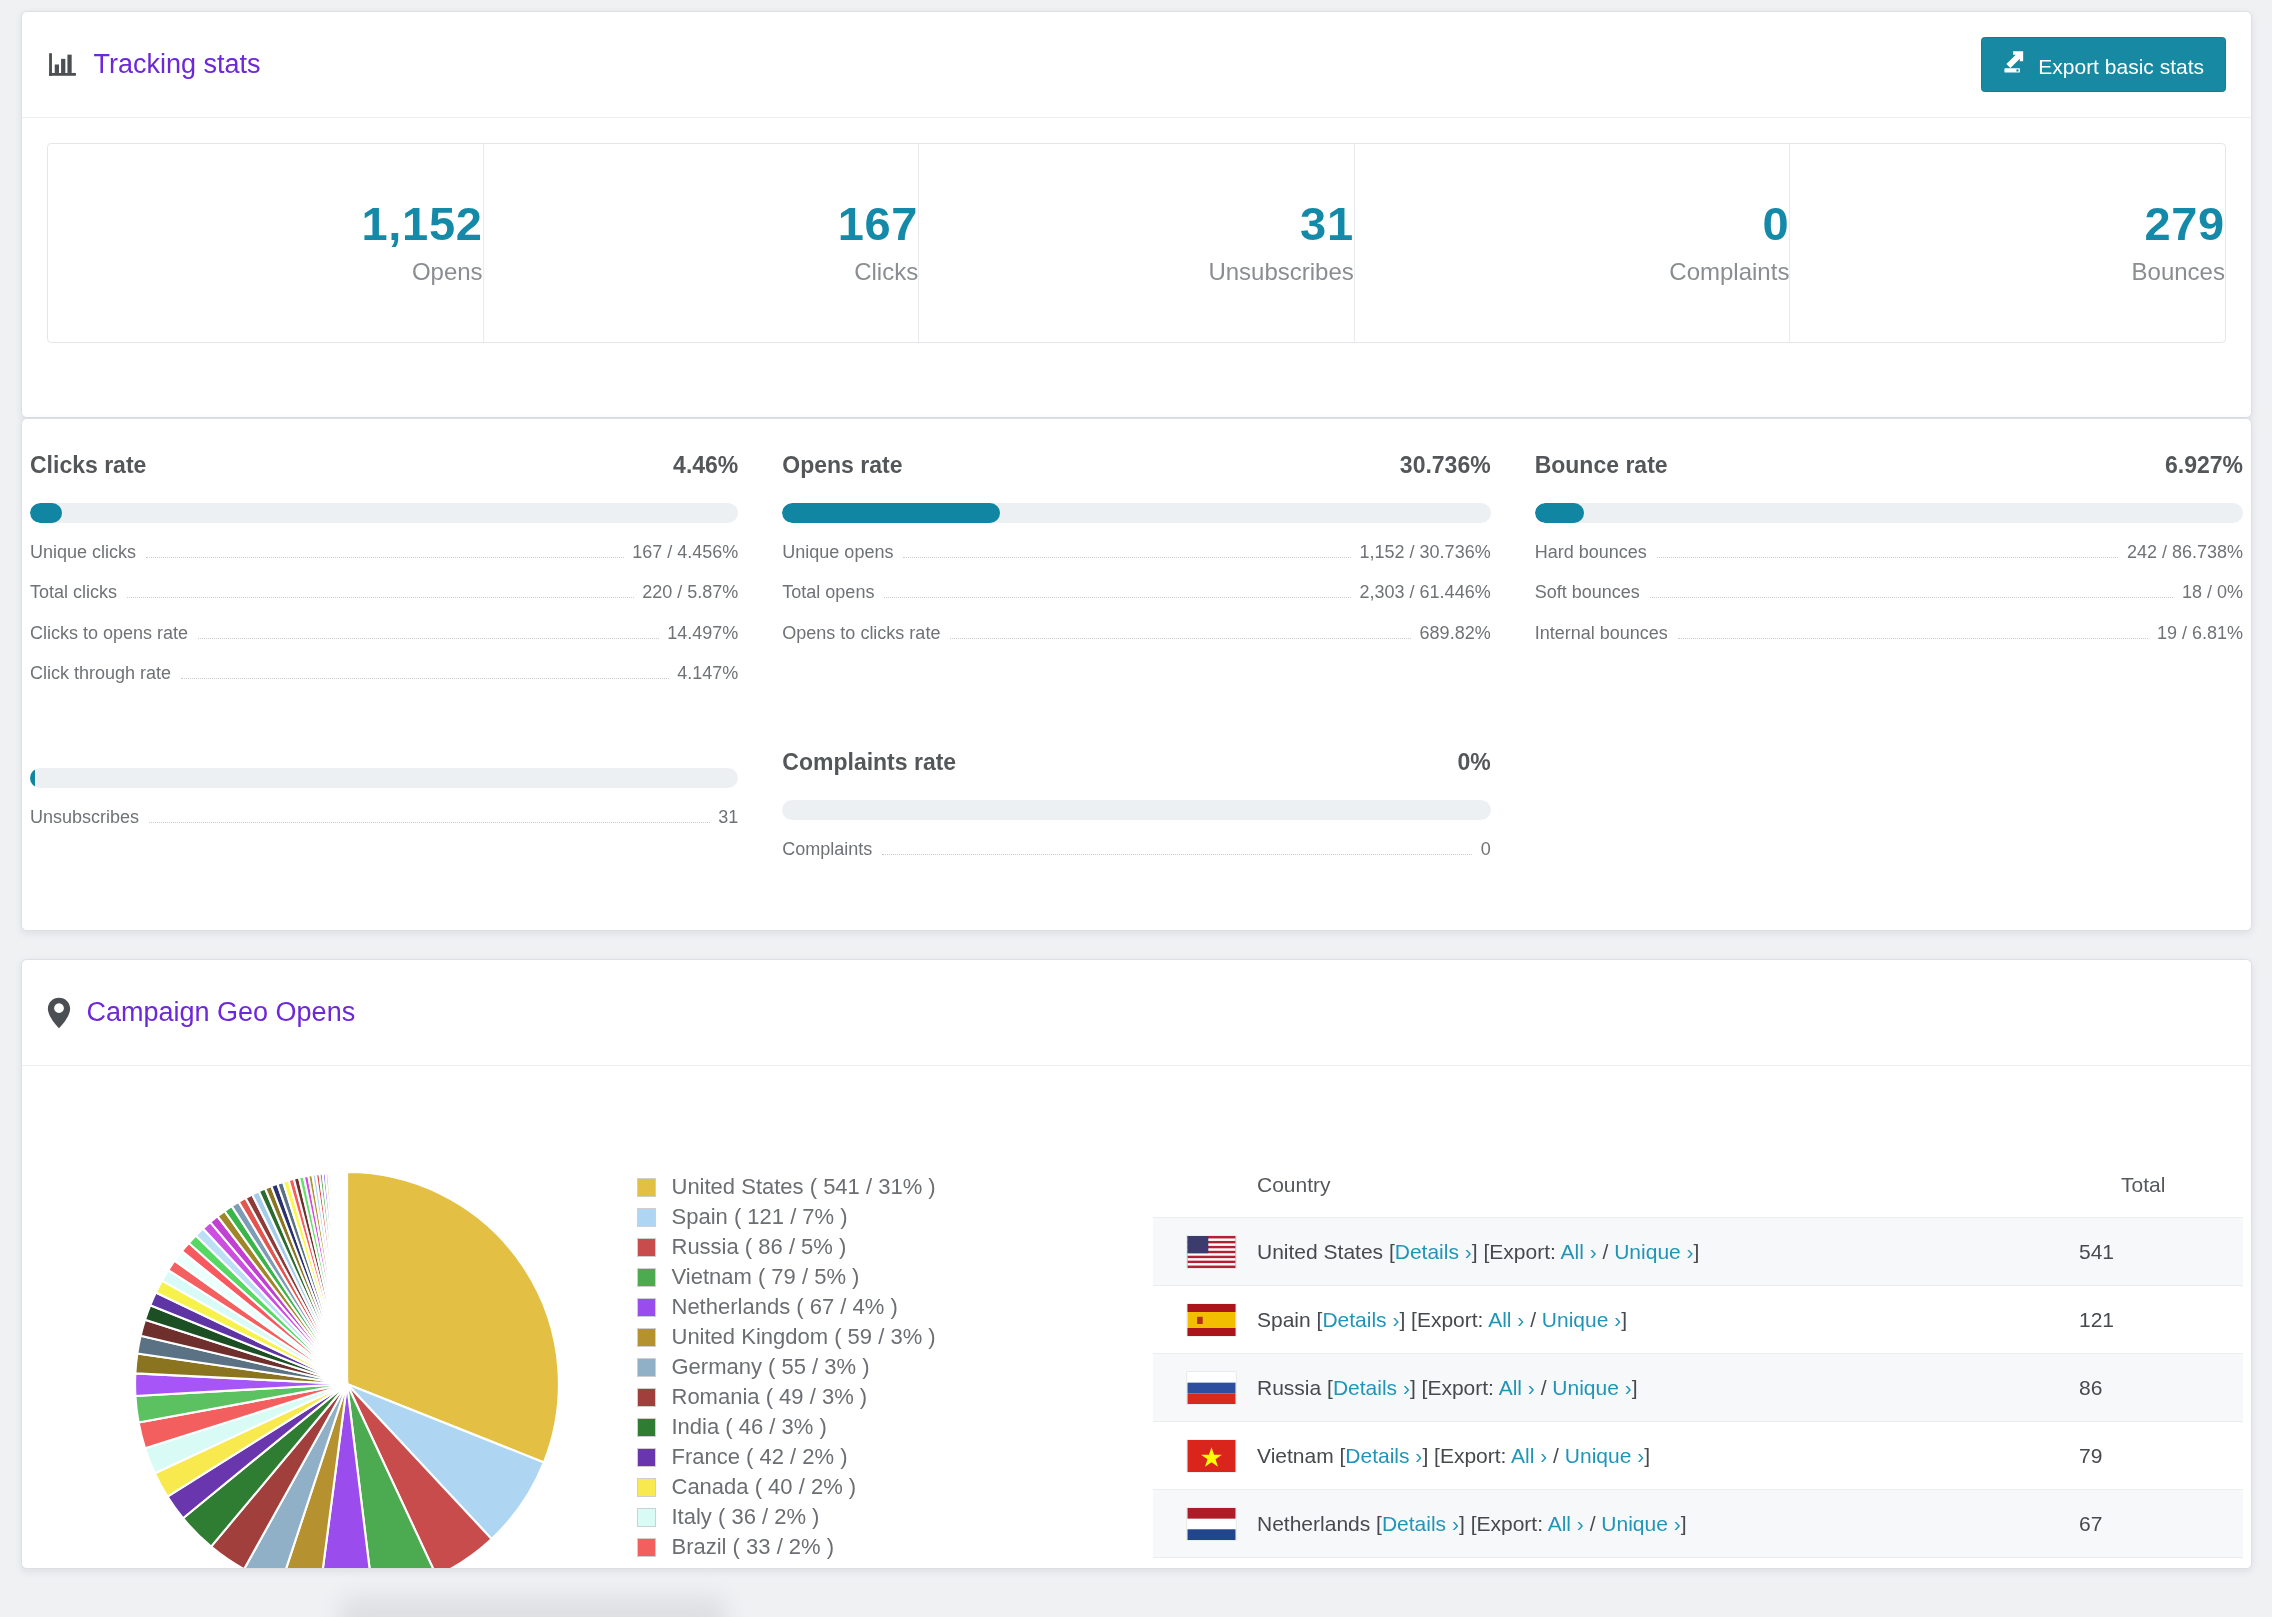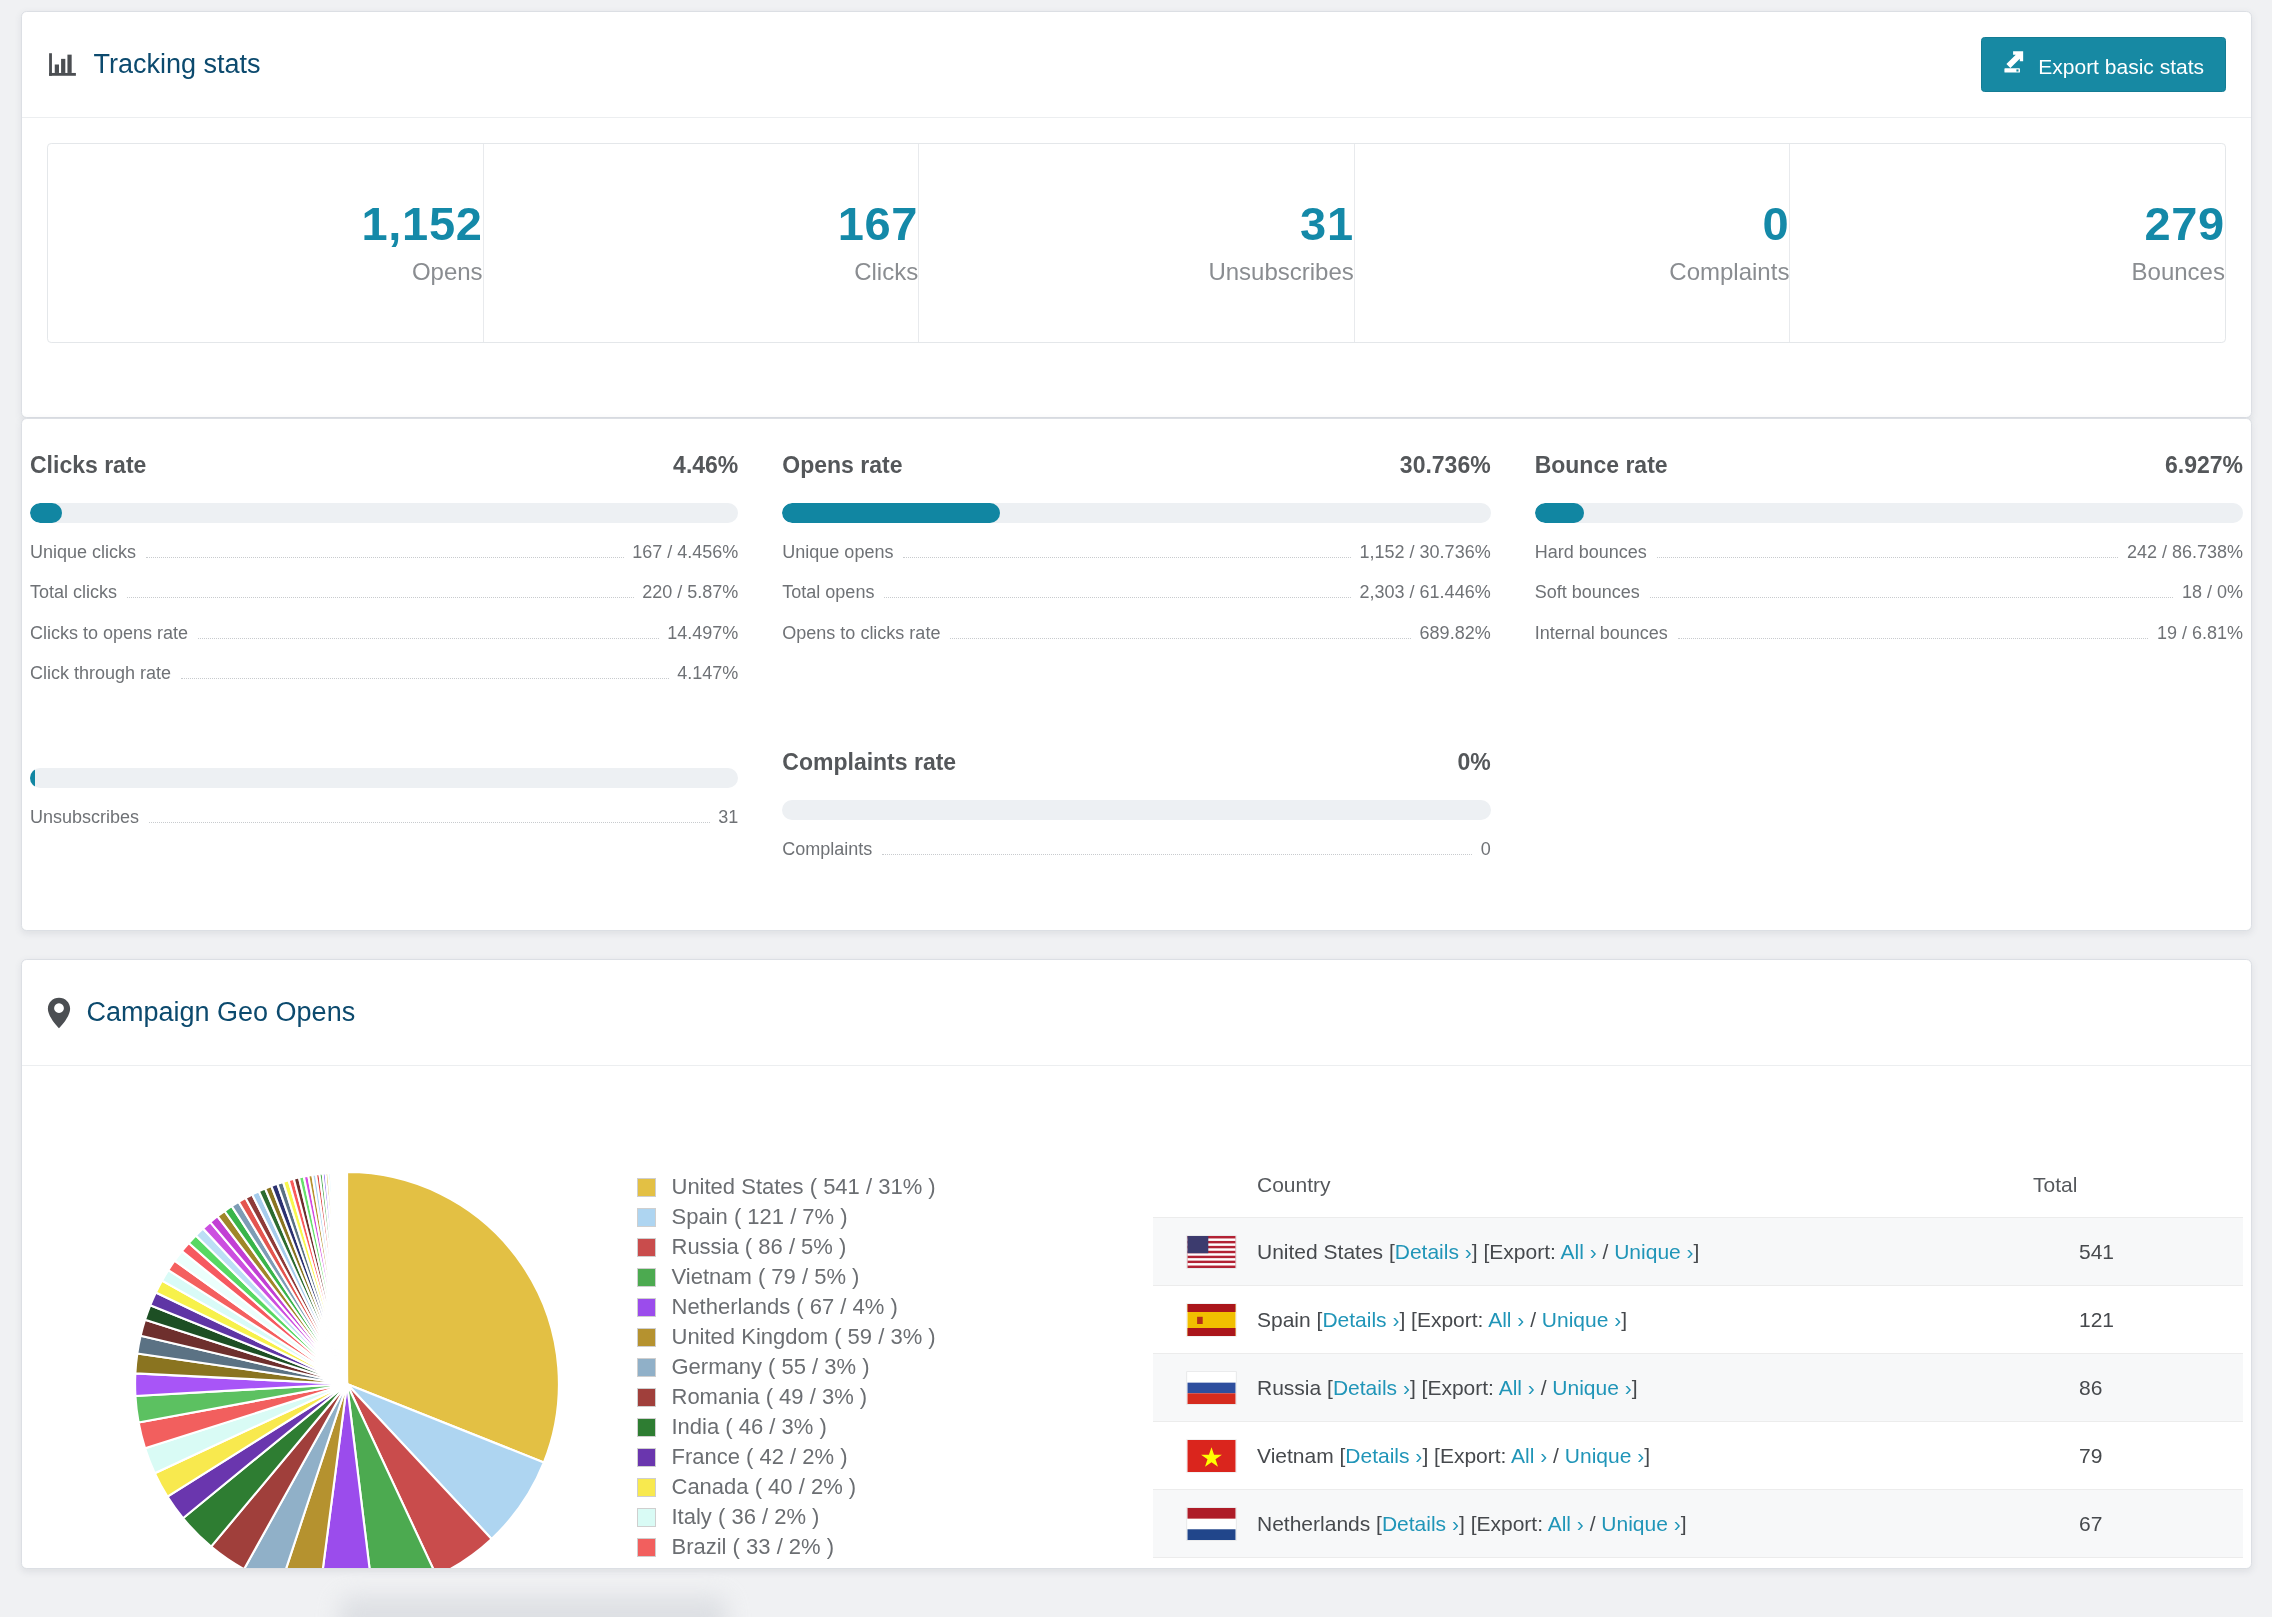--- a/index.html
+++ b/index.html
@@ -19,21 +19,21 @@
     position:relative;
   }
   
   .panel-header {
     height:106px;
     display:flex; align-items:center;
     padding:0 25px;
     border-bottom:0.7px solid #eceef0;
   }
   .panel-title {
-    font-size:27px; color:#0c4a6e; font-weight:400;
+    font-size:27px; color:#6d28d9; font-weight:400;
     display:flex; align-items:center; gap:15.5px;
   }
   .panel-title svg { display:block; }
   .export-btn {
     margin-left:auto;
     background:#1789a3;
     color:#ffffff;
     border:0.7px solid #147c94;
     border-radius:3.5px;
     font-size:21px;
@@ -108,21 +108,21 @@
     border:0.7px solid #cfcfcf;
     flex:0 0 auto;
   }
   .legend-label { font-size:22px; color:#6b6e72; white-space:nowrap; }
   .geo-table { position:absolute; left:1131px; top:86px; width:1090px; }
   .geo-thead {
     height:65px; display:flex; align-items:center;
     font-size:21px; color:#55585c;
   }
   .geo-th-country { padding-left:104px; }
-  .geo-th-total { position:absolute; left:880px; }
+  .geo-th-total { position:absolute; left:968px; }
   .geo-row {
     height:68px;
     position:relative;
     display:flex; align-items:center;
     border-top:0.7px solid #ececec;
     font-size:21px; color:#46494d;
   }
   .geo-row:last-child { border-bottom:0.7px solid #ececec; }
   .geo-row.striped { background:#f7f8f9; }
   .row-flag { position:absolute; left:34px; top:17.6px; width:49px; height:32px; }

